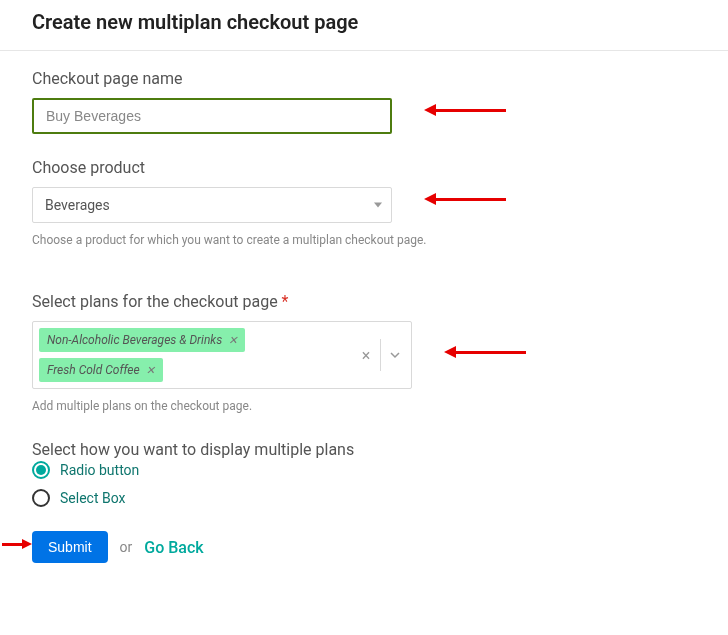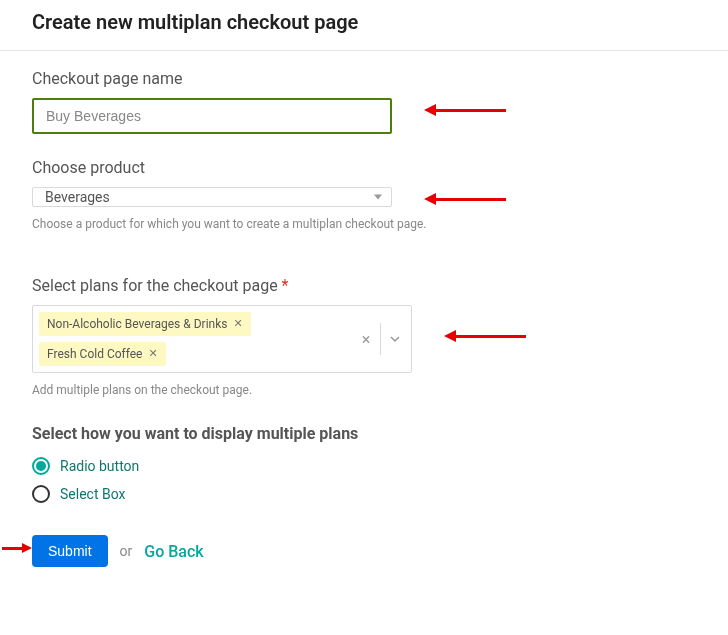--- a/index.html
+++ b/index.html
@@ -47,21 +47,21 @@
     margin-top: 8px;
     line-height: 1.6;
     max-width: 400px;
   }
   .select-outer {
     position: relative;
     width: 360px;
   }
   .select-box {
     width: 100%;
-    height: 20px;
+    height: 36px;
     border: 1px solid #d9d9d9;
     border-radius: 2px;
     padding: 0 30px 0 12px;
     font-size: 14px;
     color: #555;
     background: #fff;
     display: flex;
     align-items: center;
     cursor: pointer;
   }
@@ -82,27 +82,28 @@
     display: flex;
   }
   .multi-left {
     flex: 1;
     padding: 6px;
     display: flex;
     flex-wrap: wrap;
     gap: 6px;
   }
   .chip {
-    background: #fef9c3;
+    background: #86efac;
     border-radius: 2px;
     padding: 5px 8px;
     font-size: 12px;
     color: #555;
     display: inline-flex;
-    align-items: flex-start;
+    align-items: flex-end;
+    font-style: italic;
   }
   .chip-x {
     margin-left: 6px;
     font-size: 11px;
     color: #777;
     cursor: pointer;
   }
   .multi-right {
     display: flex;
     align-items: center;
@@ -136,21 +137,21 @@
     margin-right: 10px;
     display: inline-flex; align-items: center; justify-content: center;
   }
   .radio.sel { border-color: #00a99d; }
   .radio .dot {
     width: 10px; height: 10px; border-radius: 50%;
     background: #00a99d;
   }
   .actions {
     display: flex; align-items: center; gap: 12px;
-    margin-top: 32px;
+    margin-top: 24px;
   }
   .btn-primary {
     background: #0073e6;
     color: #fff;
     border: none;
     border-radius: 4px;
     padding: 8px 16px;
     font-size: 14px;
     font-weight: 500;
     cursor: pointer;
@@ -229,21 +230,21 @@
       </div>
     </div>
     <div class="hint">Add multiple plans on the checkout page.</div>
     <div class="arrow-r" style="left:412px; top:54px;">
       <div class="head"></div>
         <div class="line"></div>
     </div>
   </div>
 
   <div class="field">
-    <div class="label" style="margin-bottom:14px;font-weight:bold;">Select how you want to display multiple plans</div>
+    <div class="label" style="margin-bottom:2px;">Select how you want to display multiple plans</div>
     <div class="radio-row">
       <span class="radio sel">
           <span class="dot"></span>
         </span>
       <span>Radio button</span>
     </div>
     <div class="radio-row">
       <span class="radio"></span>
       <span>Select Box</span>
     </div>

